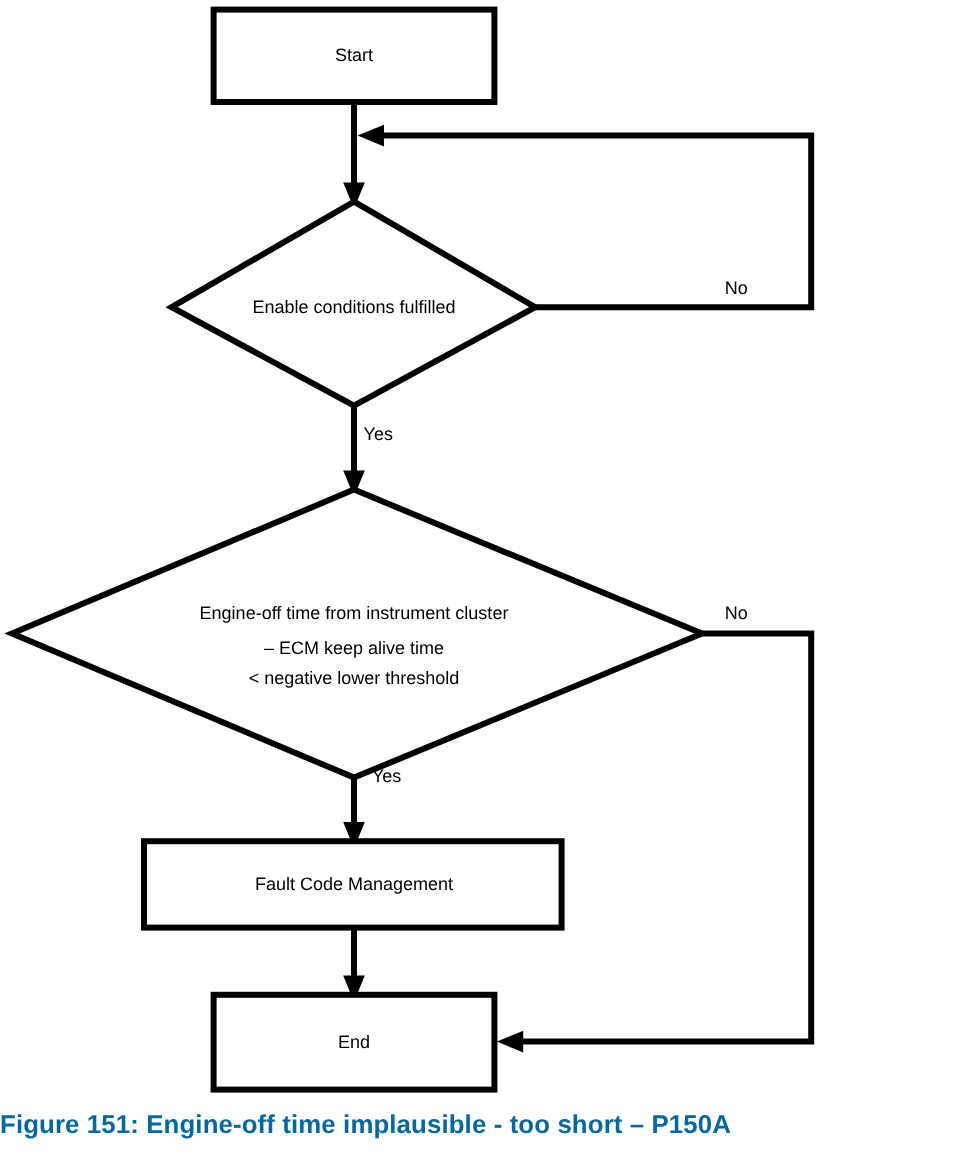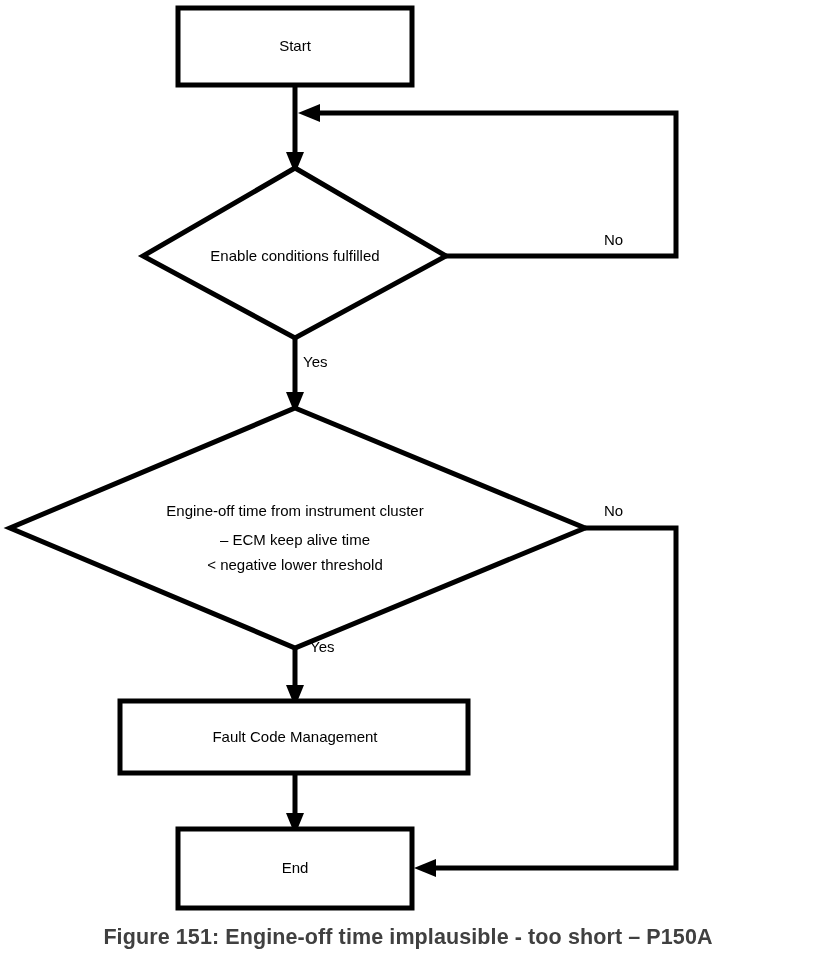--- a/index.html
+++ b/index.html
@@ -50,26 +50,25 @@
     font-size: 15px;
     fill: #000000;
     text-anchor: start;
     dominant-baseline: middle;
   }
   .caption {
     position: absolute;
     left: 0;
     top: 925px;
     width: 816px;
-    text-align: center;
     font-family: "Liberation Sans", sans-serif;
     font-size: 21.5px;
     font-weight: bold;
     letter-spacing: 0.1px;
-    color: #404040;
+    color: #0369a1;
     white-space: nowrap;
   }
 </style>
 </head>
 <body>
 
 <div id="page">
 
   <svg id="flow-svg" viewBox="0 0 816 920">
 

